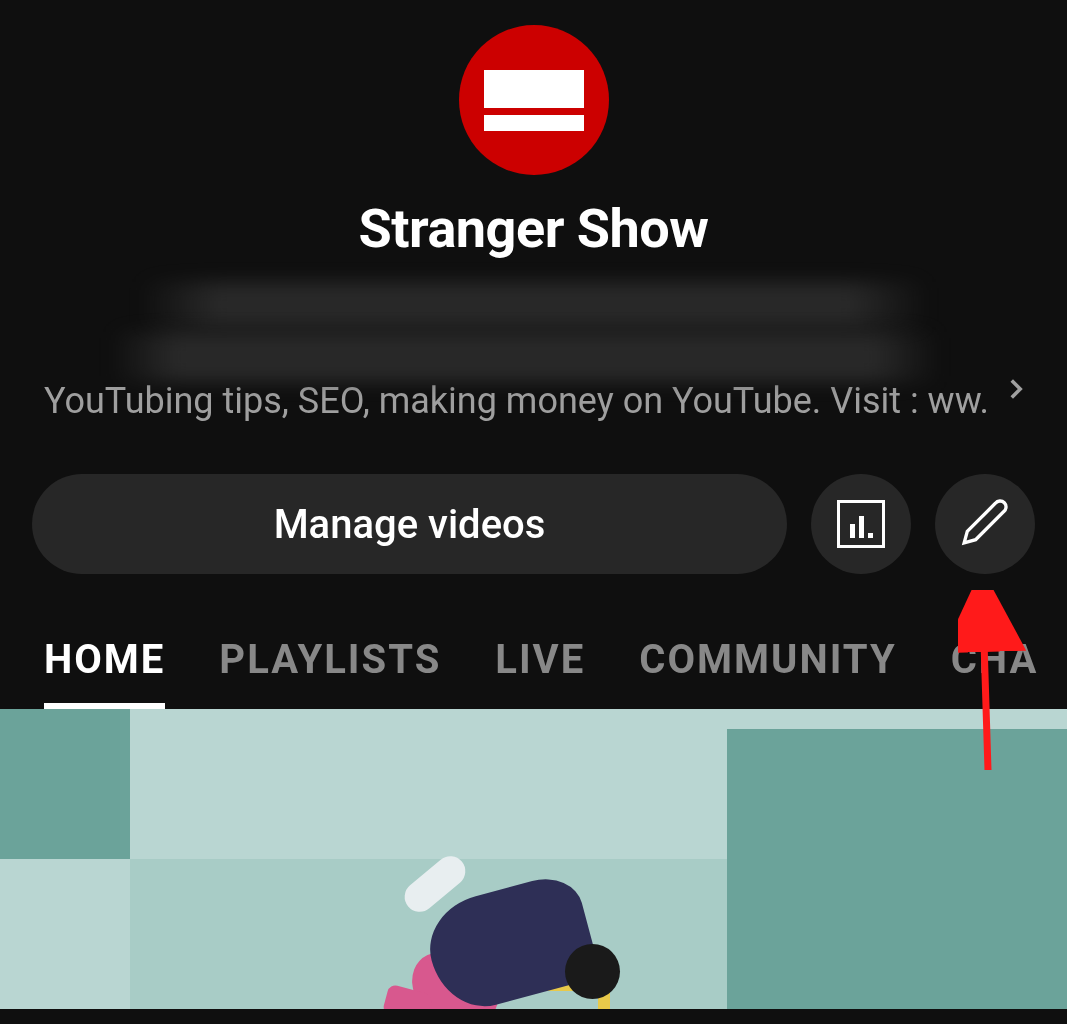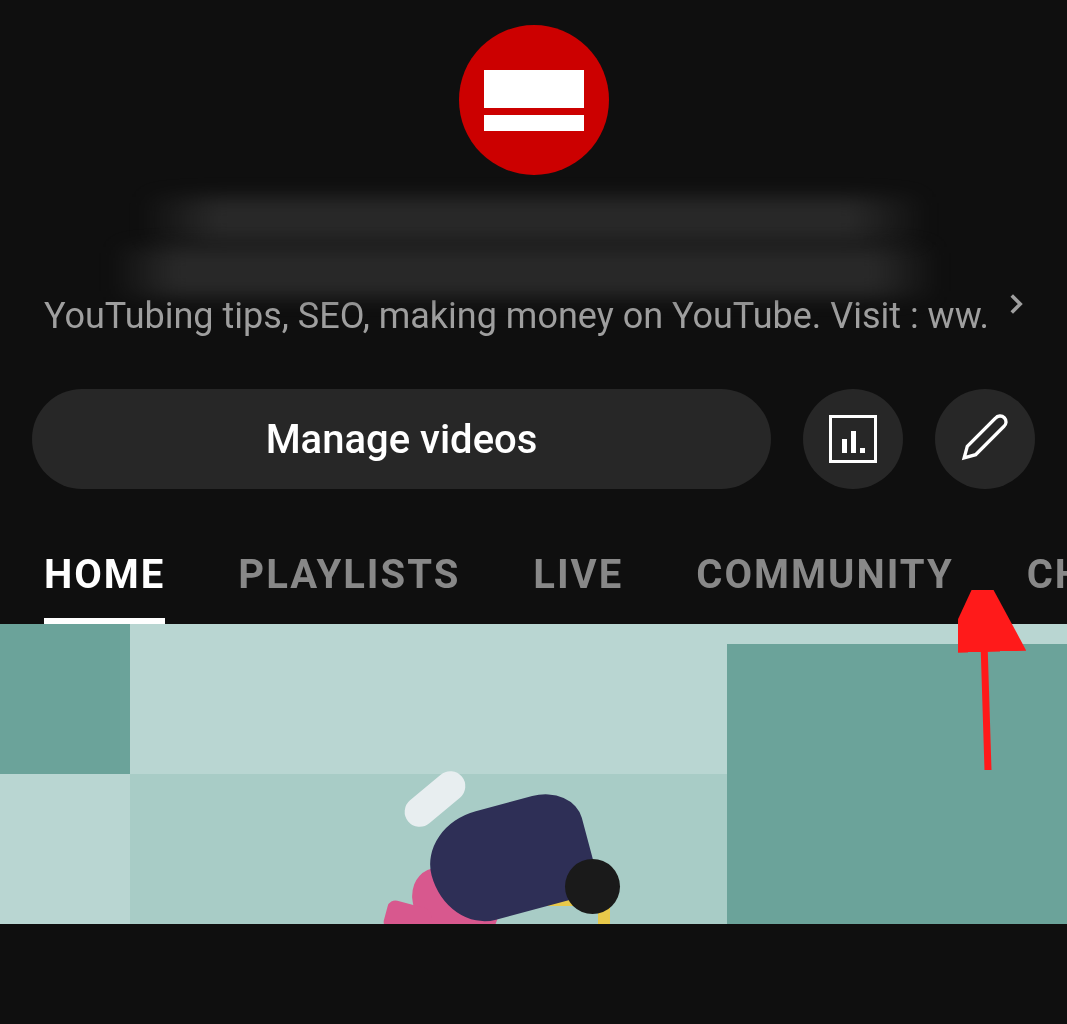--- a/index.html
+++ b/index.html
@@ -84,21 +84,21 @@
       margin-top: 38px;
     }
     .chevron {
       color: #9f9f9f;
       margin-top: 18px;
       margin-left: 12px;
     }
     .action-row {
       display: flex;
       align-items: center;
-      gap: 32px;
+      gap: 24px;
       padding: 0 32px;
       margin-top: 52px;
       width: 100%;
       border-radius: 32px;
     }
     .manage-btn {
       flex: 1;
       height: 100px;
       border-radius: 50px;
       background: #272727;
@@ -128,21 +128,21 @@
       align-items: flex-end;
       justify-content: center;
       gap: 4px;
       padding-bottom: 7px;
     }
     .analytics-icon-box .b1 { width: 5px; height: 14px; background: #fff; }
     .analytics-icon-box .b2 { width: 5px; height: 22px; background: #fff; }
     .analytics-icon-box .b3 { width: 5px; height: 5px; background: #fff; }
     .tabs {
       display: flex;
-      gap: 73px;
+      gap: 54px;
       padding-left: 44px;
       margin-top: 62px;
       overflow: hidden;
     }
     .tab {
       font-size: 40px;
       font-weight: 700;
       color: #888888;
       letter-spacing: 2px;
       cursor: pointer;
@@ -259,20 +259,21 @@
     }
   </style>
 </head>
 <body>
 
 <div class="channel-header">
   <div class="avatar">
     <div class="avatar-bar1"></div>
     <div class="avatar-bar2"></div>
   </div>
+  <div class="channel-name">Stranger Show</div>
   <div class="channel-meta"></div>
   <div class="channel-desc-row">
     <div class="channel-desc-blur"></div>
     <div class="channel-desc">YouTubing tips, SEO, making money on YouTube. Visit : ww...</div>
     <span class="chevron">
       <svg width="34" height="34" viewBox="0 0 24 24" fill="none" stroke="currentColor" stroke-width="2.5">
         <polyline points="9 18 15 12 9 6"></polyline>
       </svg>
     </span>
   </div>

